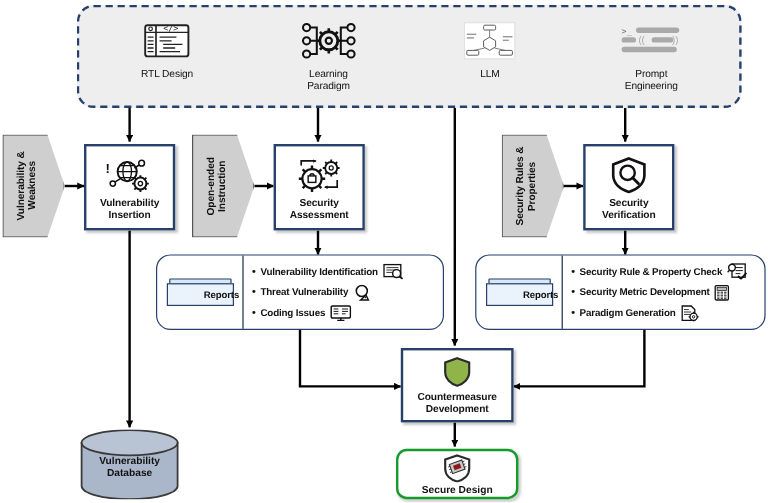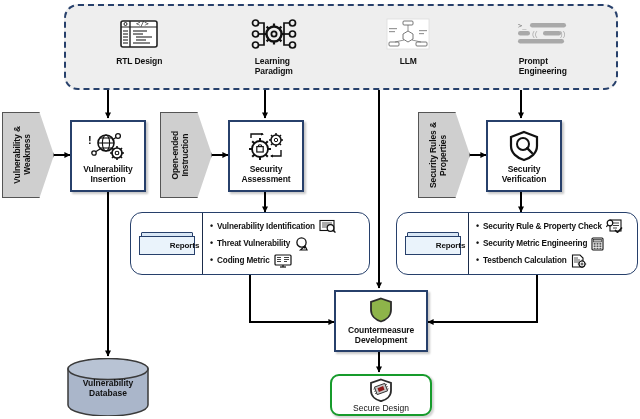--- a/index.html
+++ b/index.html
@@ -14,21 +14,21 @@
     background:#eeeeee;border:2.5px dashed #27406b;border-radius:14px;
     box-sizing:border-box;
   }
   .banner-items{
     position:absolute;left:0;top:0;width:100%;height:100%;
     display:flex;align-items:flex-start;justify-content:space-around;
     padding:6px 6px 0 6px;box-sizing:border-box;
   }
   .bi{display:flex;flex-direction:column;align-items:center;width:100px;}
   .bi .glyph{height:44px;display:flex;align-items:center;justify-content:center;}
-  .bi .cap{font-size:8.5px;font-weight:bold;line-height:1.12;margin-top:1px;letter-spacing:-0.1px;}
+  .bi .cap{font-size:8.5px;font-weight:normal;text-align:center;line-height:1.12;margin-top:1px;letter-spacing:-0.1px;}
 
   
   .pbox{
     position:absolute;background:#ffffff;border:2px solid #27406b;
     box-sizing:border-box;display:flex;flex-direction:column;
     align-items:center;justify-content:center;
     box-shadow:2px 2px 2px rgba(0,0,0,.22);
   }
   .pbox .glyph{height:34px;display:flex;align-items:flex-end;justify-content:center;}
   .pbox .lbl{font-size:8.5px;font-weight:bold;text-align:center;line-height:1.18;margin-top:2px;letter-spacing:-0.1px;}
@@ -71,21 +71,21 @@
   .cyl{position:absolute;}
   .cyl .lbl{position:absolute;left:0;top:50%;transform:translateY(-42%);
     width:100%;text-align:center;font-size:8.5px;font-weight:bold;line-height:1.2;}
 
   
   .secure{
     position:absolute;background:#ffffff;border:2.2px solid #169b2b;border-radius:9px;
     box-sizing:border-box;display:flex;flex-direction:column;align-items:center;
     justify-content:center;box-shadow:1.5px 1.5px 2px rgba(0,0,0,.18);
   }
-  .secure .lbl{font-size:8.5px;font-weight:normal;margin-top:1px;}
+  .secure .lbl{font-size:8.5px;font-weight:bold;margin-top:1px;}
 </style>
 </head>
 <body>
 
 <div class="canvas">
 
   <svg class="layer" viewBox="0 0 640 419">
     <defs>
       <marker id="ah" markerWidth="7" markerHeight="7" refX="5.6" refY="3" orient="auto" markerUnits="userSpaceOnUse">
         <path d="M0,0 L6,3 L0,6 z" fill="#000"></path>
@@ -367,21 +367,21 @@
           <svg width="18" height="14" viewBox="0 0 18 14">
             <circle cx="7.5" cy="5.5" r="4.6" fill="none" stroke="#111" stroke-width="1.3"></circle>
             <path d="M11,9 L6.5,13 L13,13 z" fill="none" stroke="#111" stroke-width="1.2"></path>
             <line x1="10.5" y1="10.4" x2="10.5" y2="11.6" stroke="#111" stroke-width="0.9"></line>
           </svg>
         </span>
       </div>
 
       <div class="bullet">
         <span class="dot">•</span>
-        <span>Coding Metric</span>
+        <span>Coding Issues</span>
         <span class="bicon">
           <svg width="18" height="14" viewBox="0 0 18 14">
             <rect x="1" y="1" width="16" height="10" rx="1" fill="none" stroke="#111" stroke-width="1.2"></rect>
             <g stroke="#111" stroke-width="0.8">
               <line x1="3" y1="3.5" x2="7" y2="3.5"></line>
                 <line x1="3" y1="5.5" x2="7" y2="5.5"></line>
               <line x1="3" y1="7.5" x2="7" y2="7.5"></line>
               <line x1="10" y1="3.5" x2="15" y2="3.5"></line>
                 <line x1="10" y1="5.5" x2="15" y2="5.5"></line>
               <line x1="10" y1="7.5" x2="13" y2="7.5"></line>
@@ -419,21 +419,21 @@
             </g>
             <circle cx="4" cy="4" r="2.8" fill="#fff" stroke="#111" stroke-width="1.2"></circle>
             <line x1="1.8" y1="6.2" x2="0.3" y2="7.8" stroke="#111" stroke-width="1.2"></line>
             <path d="M9,11 L11.5,13.4 L16,8.4" fill="none" stroke="#111" stroke-width="1.5"></path>
           </svg>
         </span>
       </div>
 
       <div class="bullet">
         <span class="dot">•</span>
-        <span>Security Metric Engineering</span>
+        <span>Security Metric Development</span>
         <span class="bicon">
           <svg width="13" height="14" viewBox="0 0 13 14">
             <rect x="1" y="1" width="11" height="12" rx="1" fill="#fff" stroke="#111" stroke-width="1.1"></rect>
             <rect x="2.6" y="2.4" width="7.8" height="2.6" fill="#bbb" stroke="#111" stroke-width="0.6"></rect>
             <g fill="#555">
               <rect x="2.6" y="6" width="2" height="1.7"></rect>
                 <rect x="5.5" y="6" width="2" height="1.7"></rect>
                 <rect x="8.4" y="6" width="2" height="1.7"></rect>
               <rect x="2.6" y="8.4" width="2" height="1.7"></rect>
                 <rect x="5.5" y="8.4" width="2" height="1.7"></rect>
@@ -441,21 +441,21 @@
               <rect x="2.6" y="10.8" width="2" height="1.4"></rect>
                 <rect x="5.5" y="10.8" width="2" height="1.4"></rect>
                 <rect x="8.4" y="10.8" width="2" height="1.4"></rect>
             </g>
           </svg>
         </span>
       </div>
 
       <div class="bullet">
         <span class="dot">•</span>
-        <span>Testbench Calculation</span>
+        <span>Paradigm Generation</span>
         <span class="bicon">
           <svg width="16" height="14" viewBox="0 0 16 14">
             <path d="M1.5,1 L9,1 L12,4 L12,13 L1.5,13 z" fill="#fff" stroke="#111" stroke-width="1.1"></path>
             <g stroke="#111" stroke-width="0.7">
               <line x1="3" y1="4" x2="7" y2="4"></line>
                 <line x1="3" y1="6" x2="9" y2="6"></line>
                 <line x1="3" y1="8" x2="8" y2="8"></line>
             </g>
             <g transform="translate(11,10)">
               <circle r="3" fill="#fff" stroke="#111" stroke-width="1.1"></circle>

